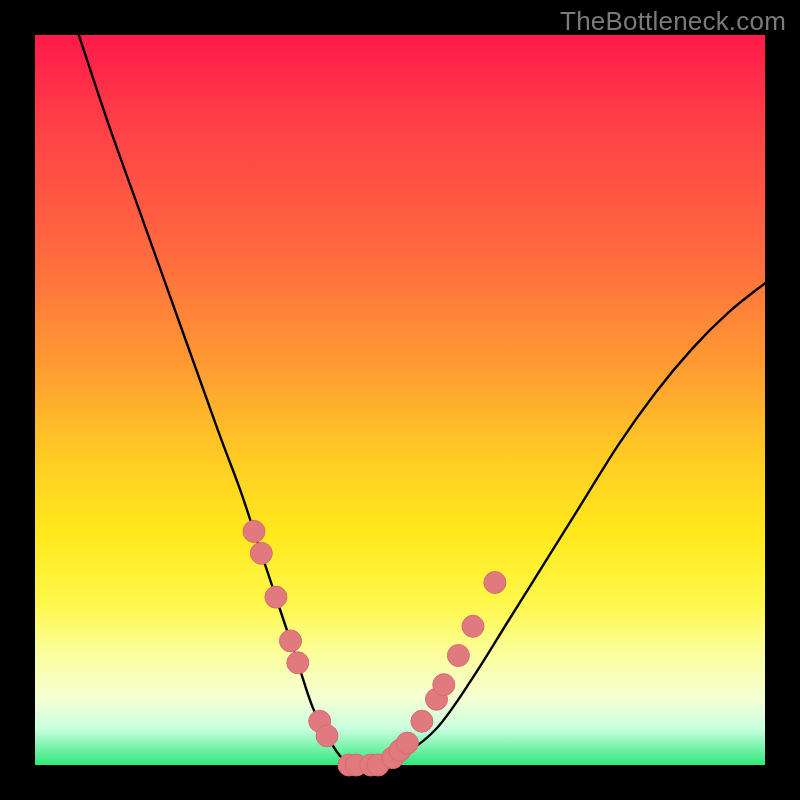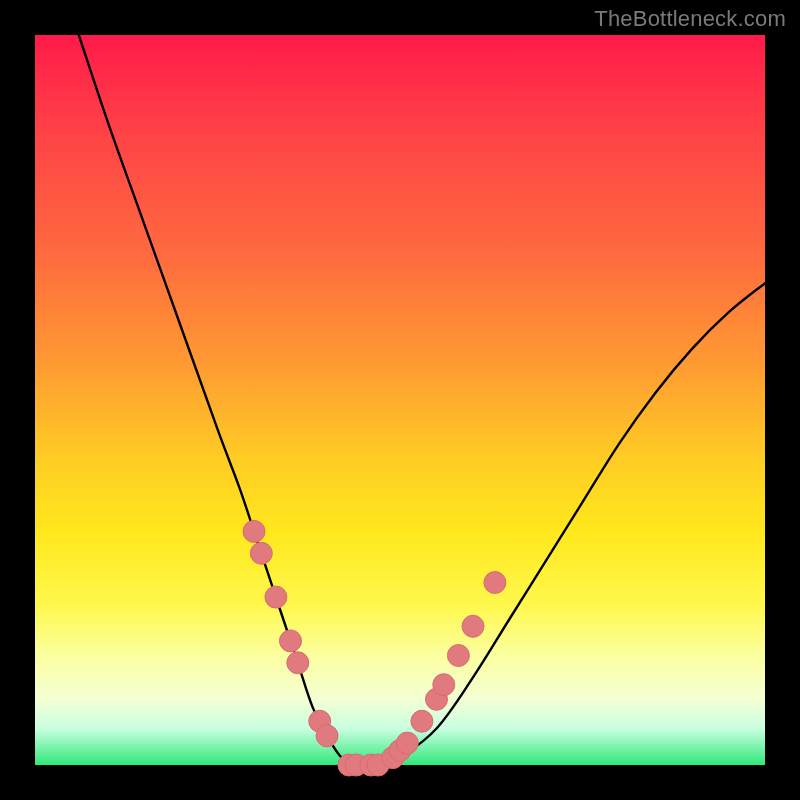--- a/index.html
+++ b/index.html
@@ -39,21 +39,21 @@
       #f4ffd4 91%,
       #c9ffe0 95%,
       #2fe87b 100%
     );
   }
   .watermark {
     position: absolute;
     top: 6px;
     right: 14px;
     color: #7a7a7a;
-    font-size: 22px;
+    font-size: 26px;
     letter-spacing: 0.2px;
     font-weight: 500;
     user-select: none;
   }
   svg.curve {
     position: absolute;
     left: 0;
     top: 0;
     width: 730px;
     height: 730px;

